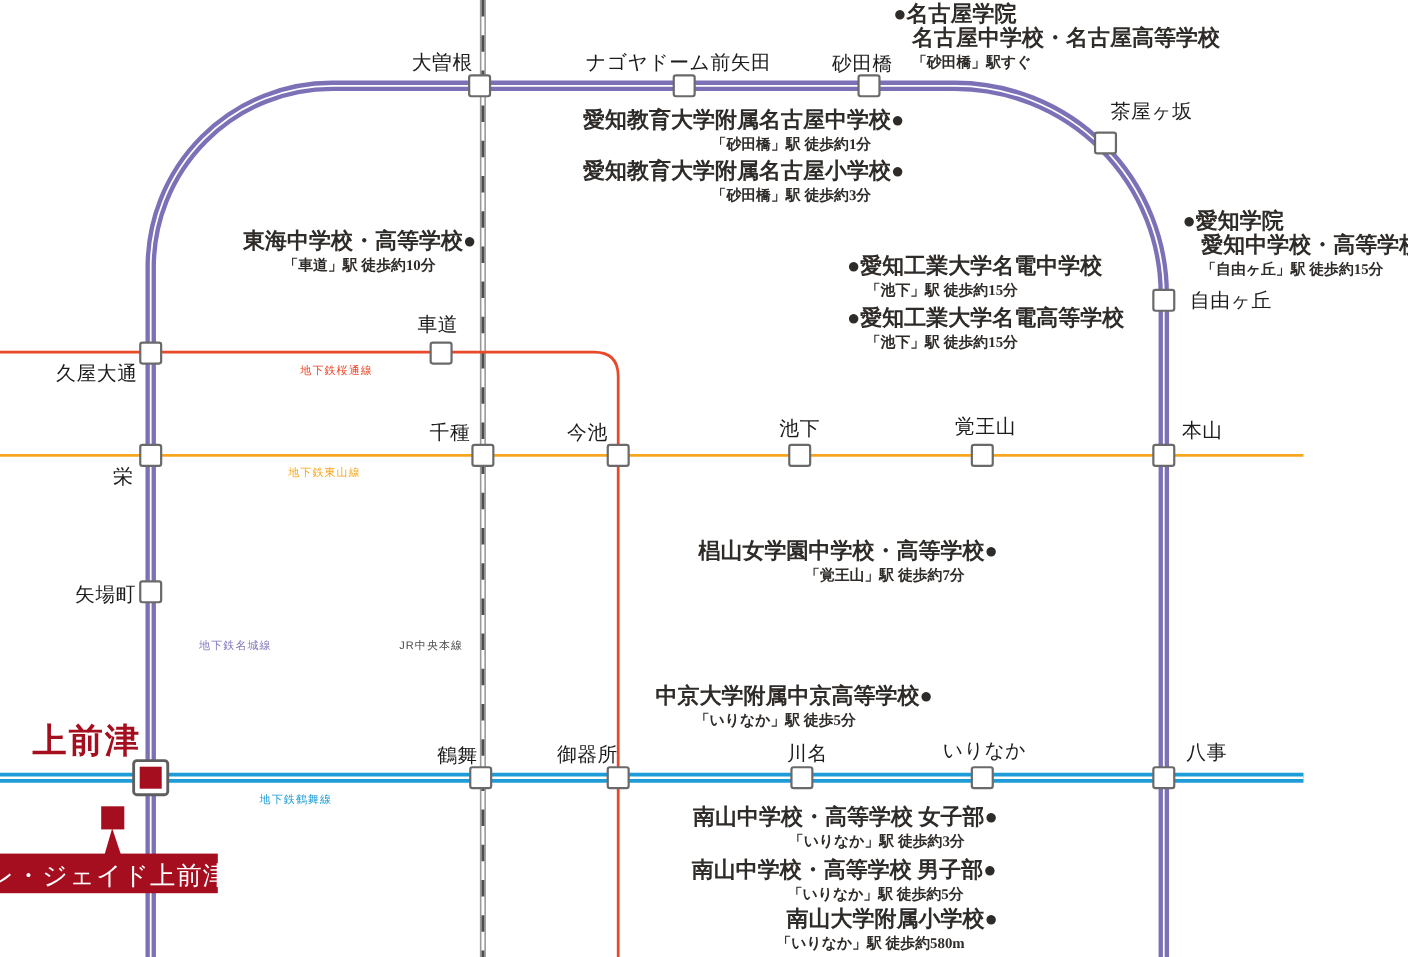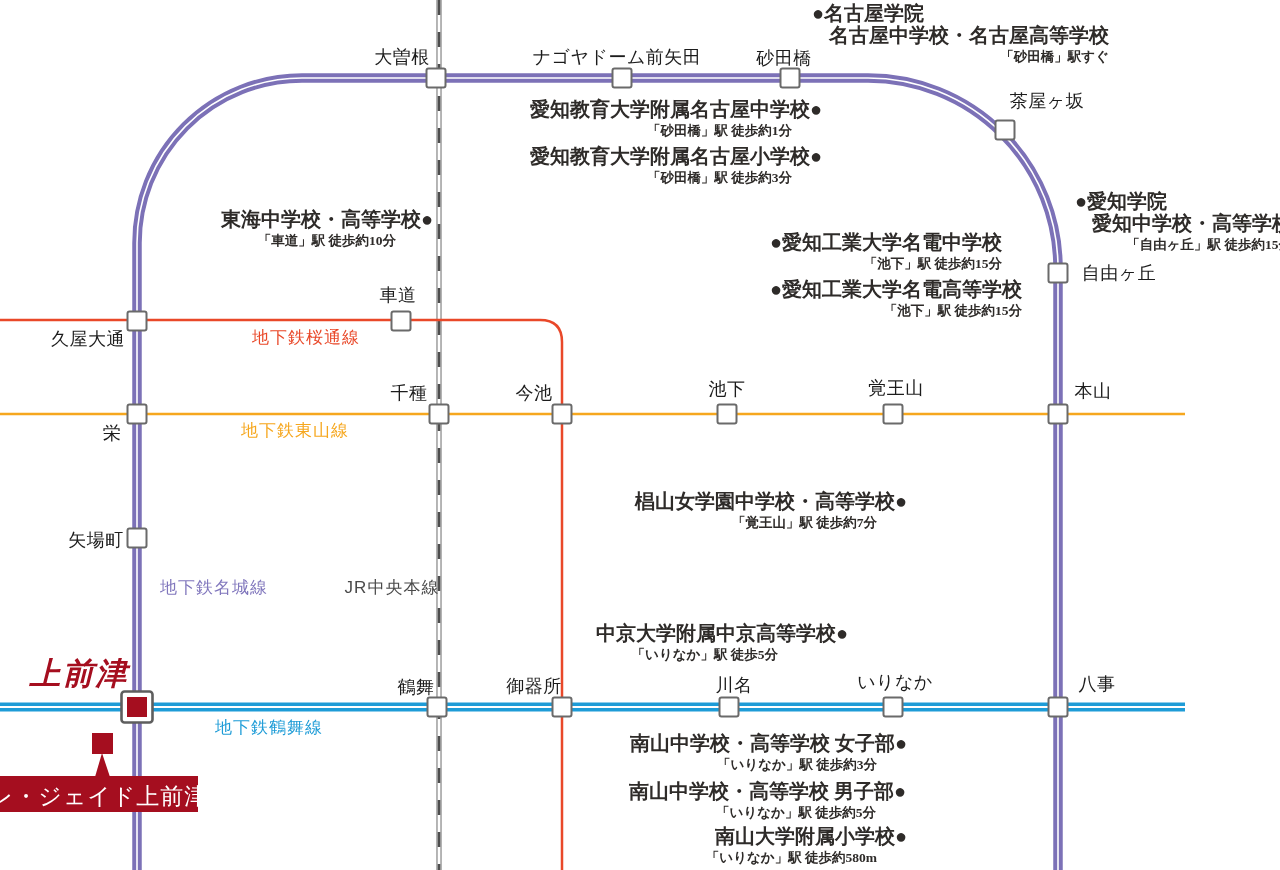--- a/index.html
+++ b/index.html
@@ -2,30 +2,30 @@
 <html><head>
 <meta charset="utf-8">
 <style>
   html,body{margin:0;padding:0;background:#fff;}
   .map{position:relative;width:1280px;height:870px;background:#fff;overflow:hidden;
        font-family:"Liberation Sans",sans-serif;}
   .layer{position:absolute;left:0;top:0;}
   .sl{position:absolute;transform:translate(-50%,-50%);white-space:nowrap;
       font-size:18px;color:#1c1c1c;letter-spacing:.5px;}
   .ll{position:absolute;transform:translate(-50%,-50%);white-space:nowrap;
-      font-size:17px;letter-spacing:1px;}
+      font-size:10px;letter-spacing:1px;}
   .school{position:absolute;font-family:"Liberation Serif",serif;color:#2e2b29;white-space:nowrap;font-weight:bold;}
   .school .nm{font-size:20px;line-height:22px;}
-  .school .note{font-size:13.5px;line-height:15px;margin-top:3px;color:#2e2b29;text-align:right;}
+  .school .note{font-size:13.5px;line-height:15px;margin-top:3px;color:#2e2b29;}
   .school.r{text-align:right;}
   .school.r .note{margin-right:30px;}
   .school.l .note{margin-left:17px;}
   .kamimaezu-label{position:absolute;transform:translate(-50%,-50%);
       font-family:"Liberation Serif",serif;font-weight:bold;font-size:31px;
-      letter-spacing:2px;white-space:nowrap;font-style:italic;}
+      letter-spacing:2px;white-space:nowrap;}
   .prop-box{position:absolute;left:0;top:776px;width:198px;height:36px;
       display:flex;align-items:flex-end;justify-content:center;
       font-family:"Liberation Serif",serif;font-size:23px;color:#fff;
       letter-spacing:1px;white-space:nowrap;}
 </style>
 </head>
 <body>
 
 <div class="map">
 

